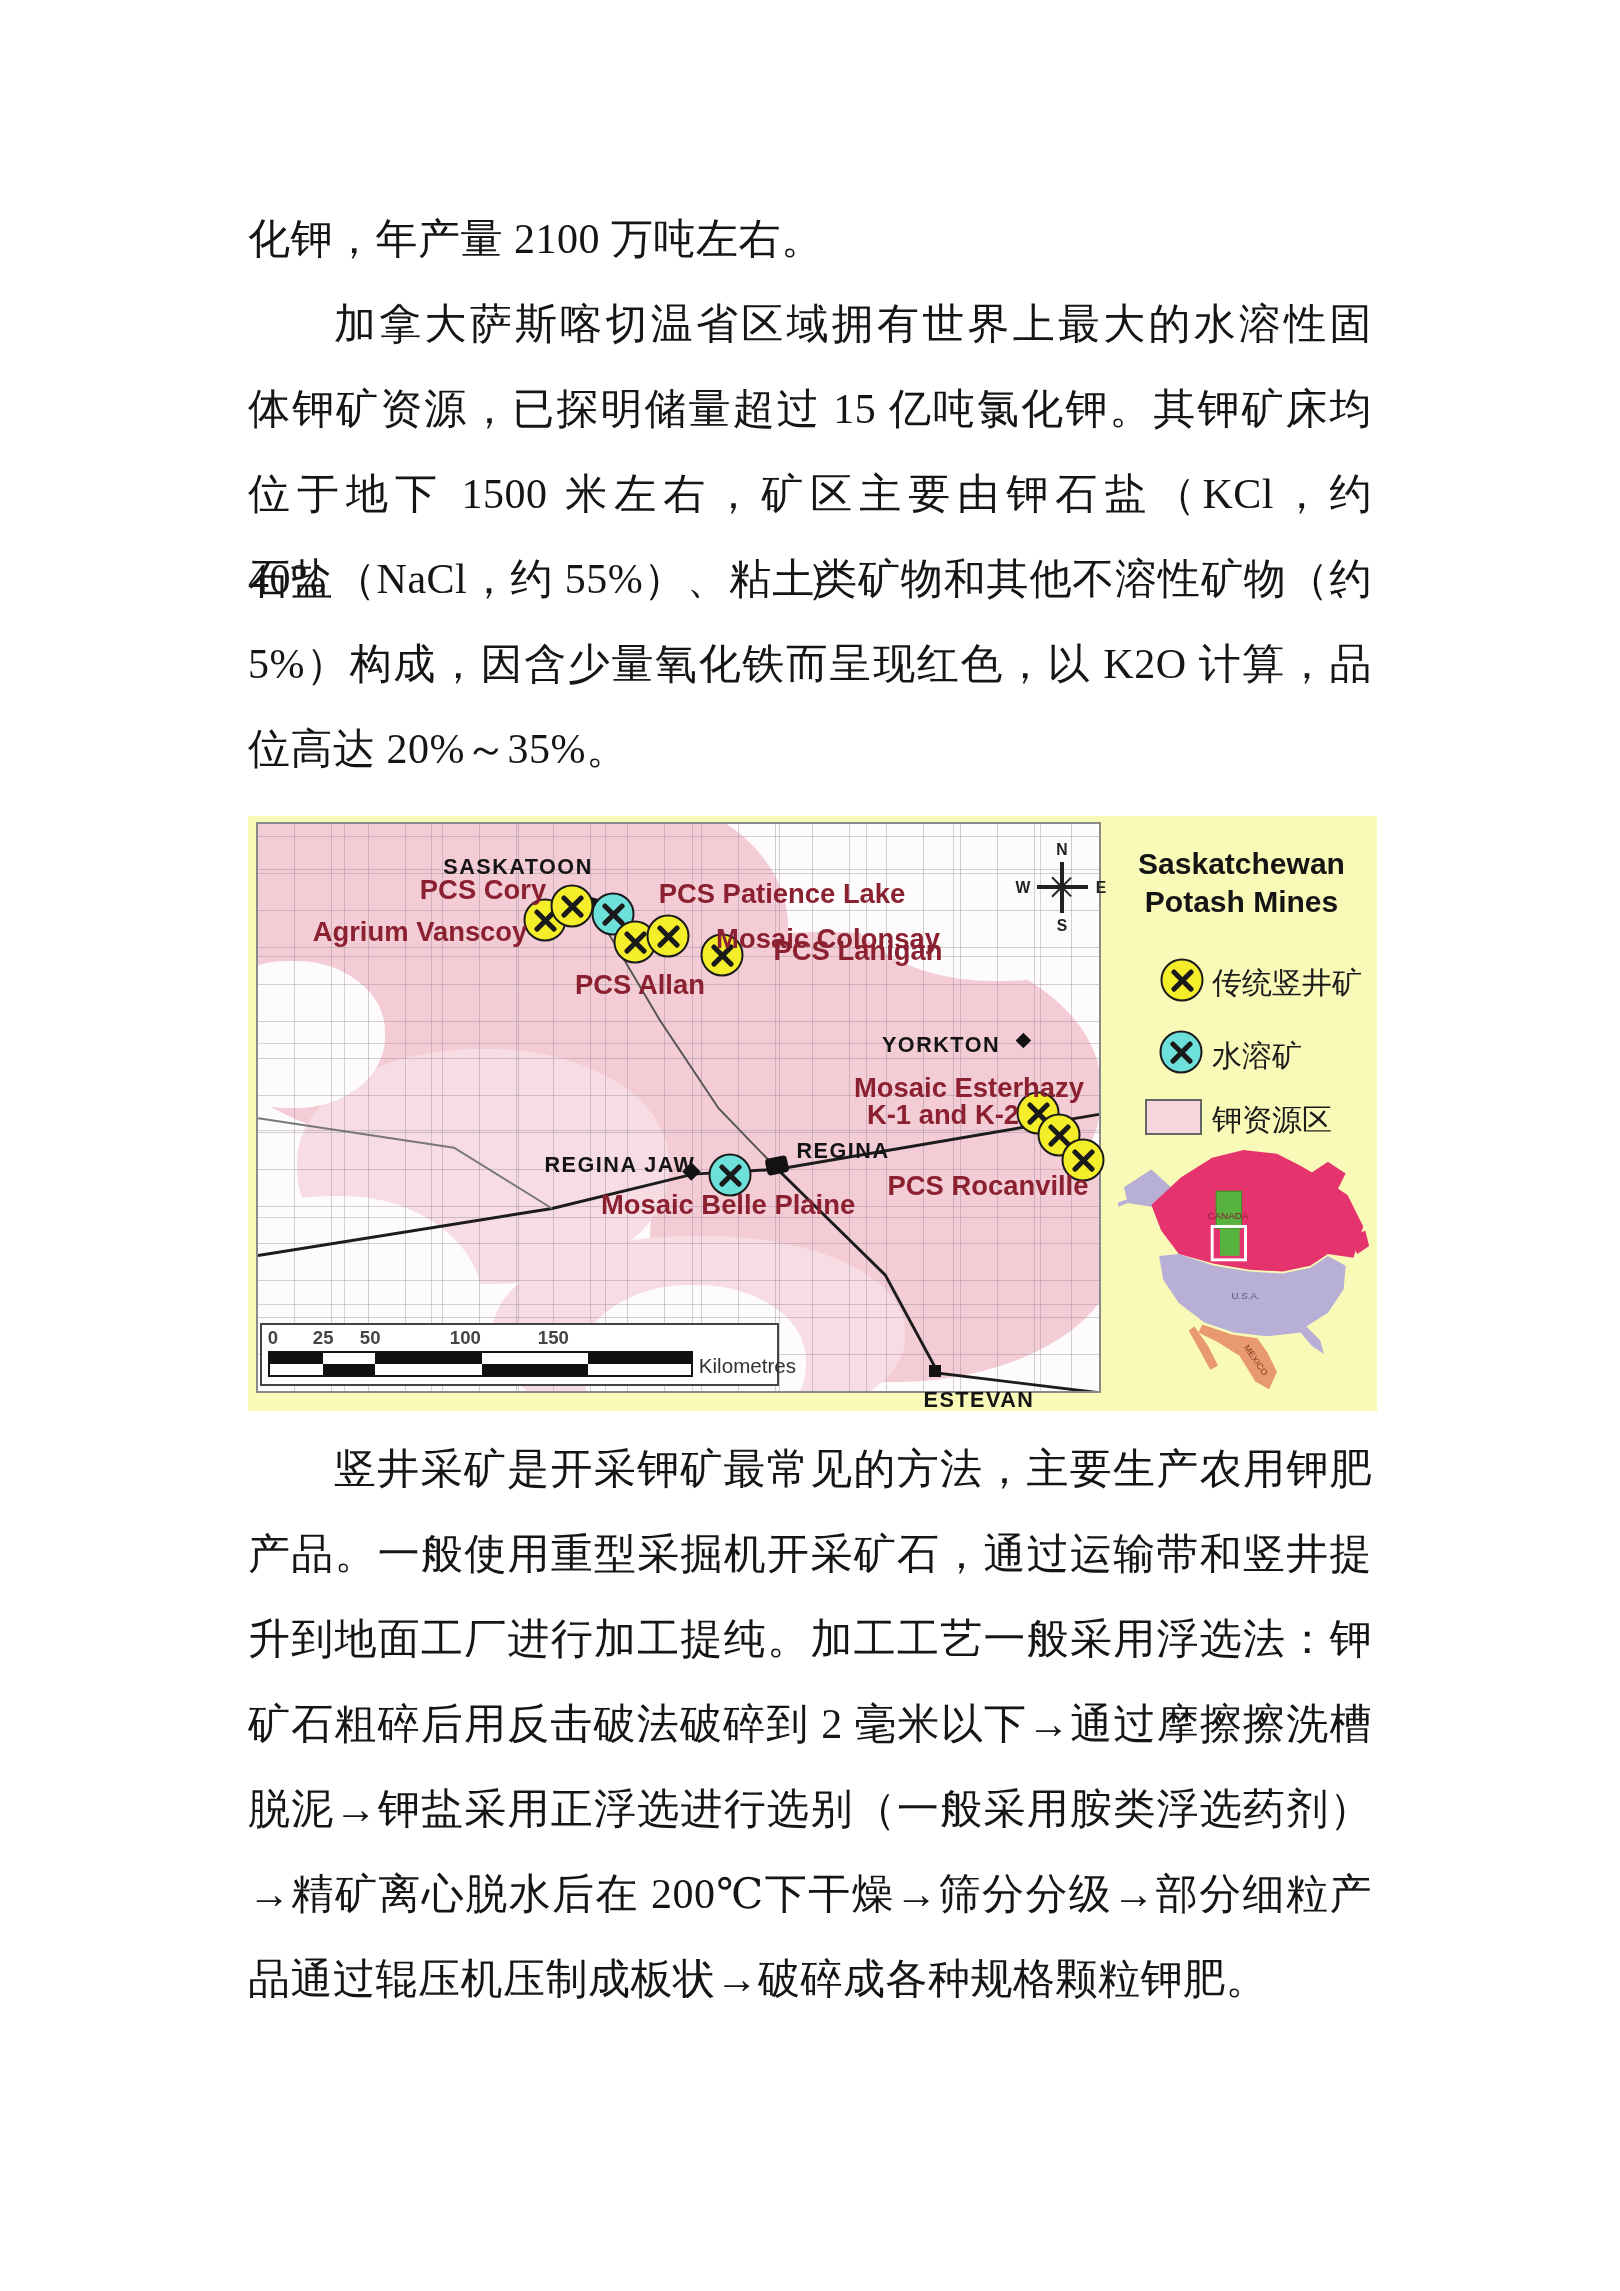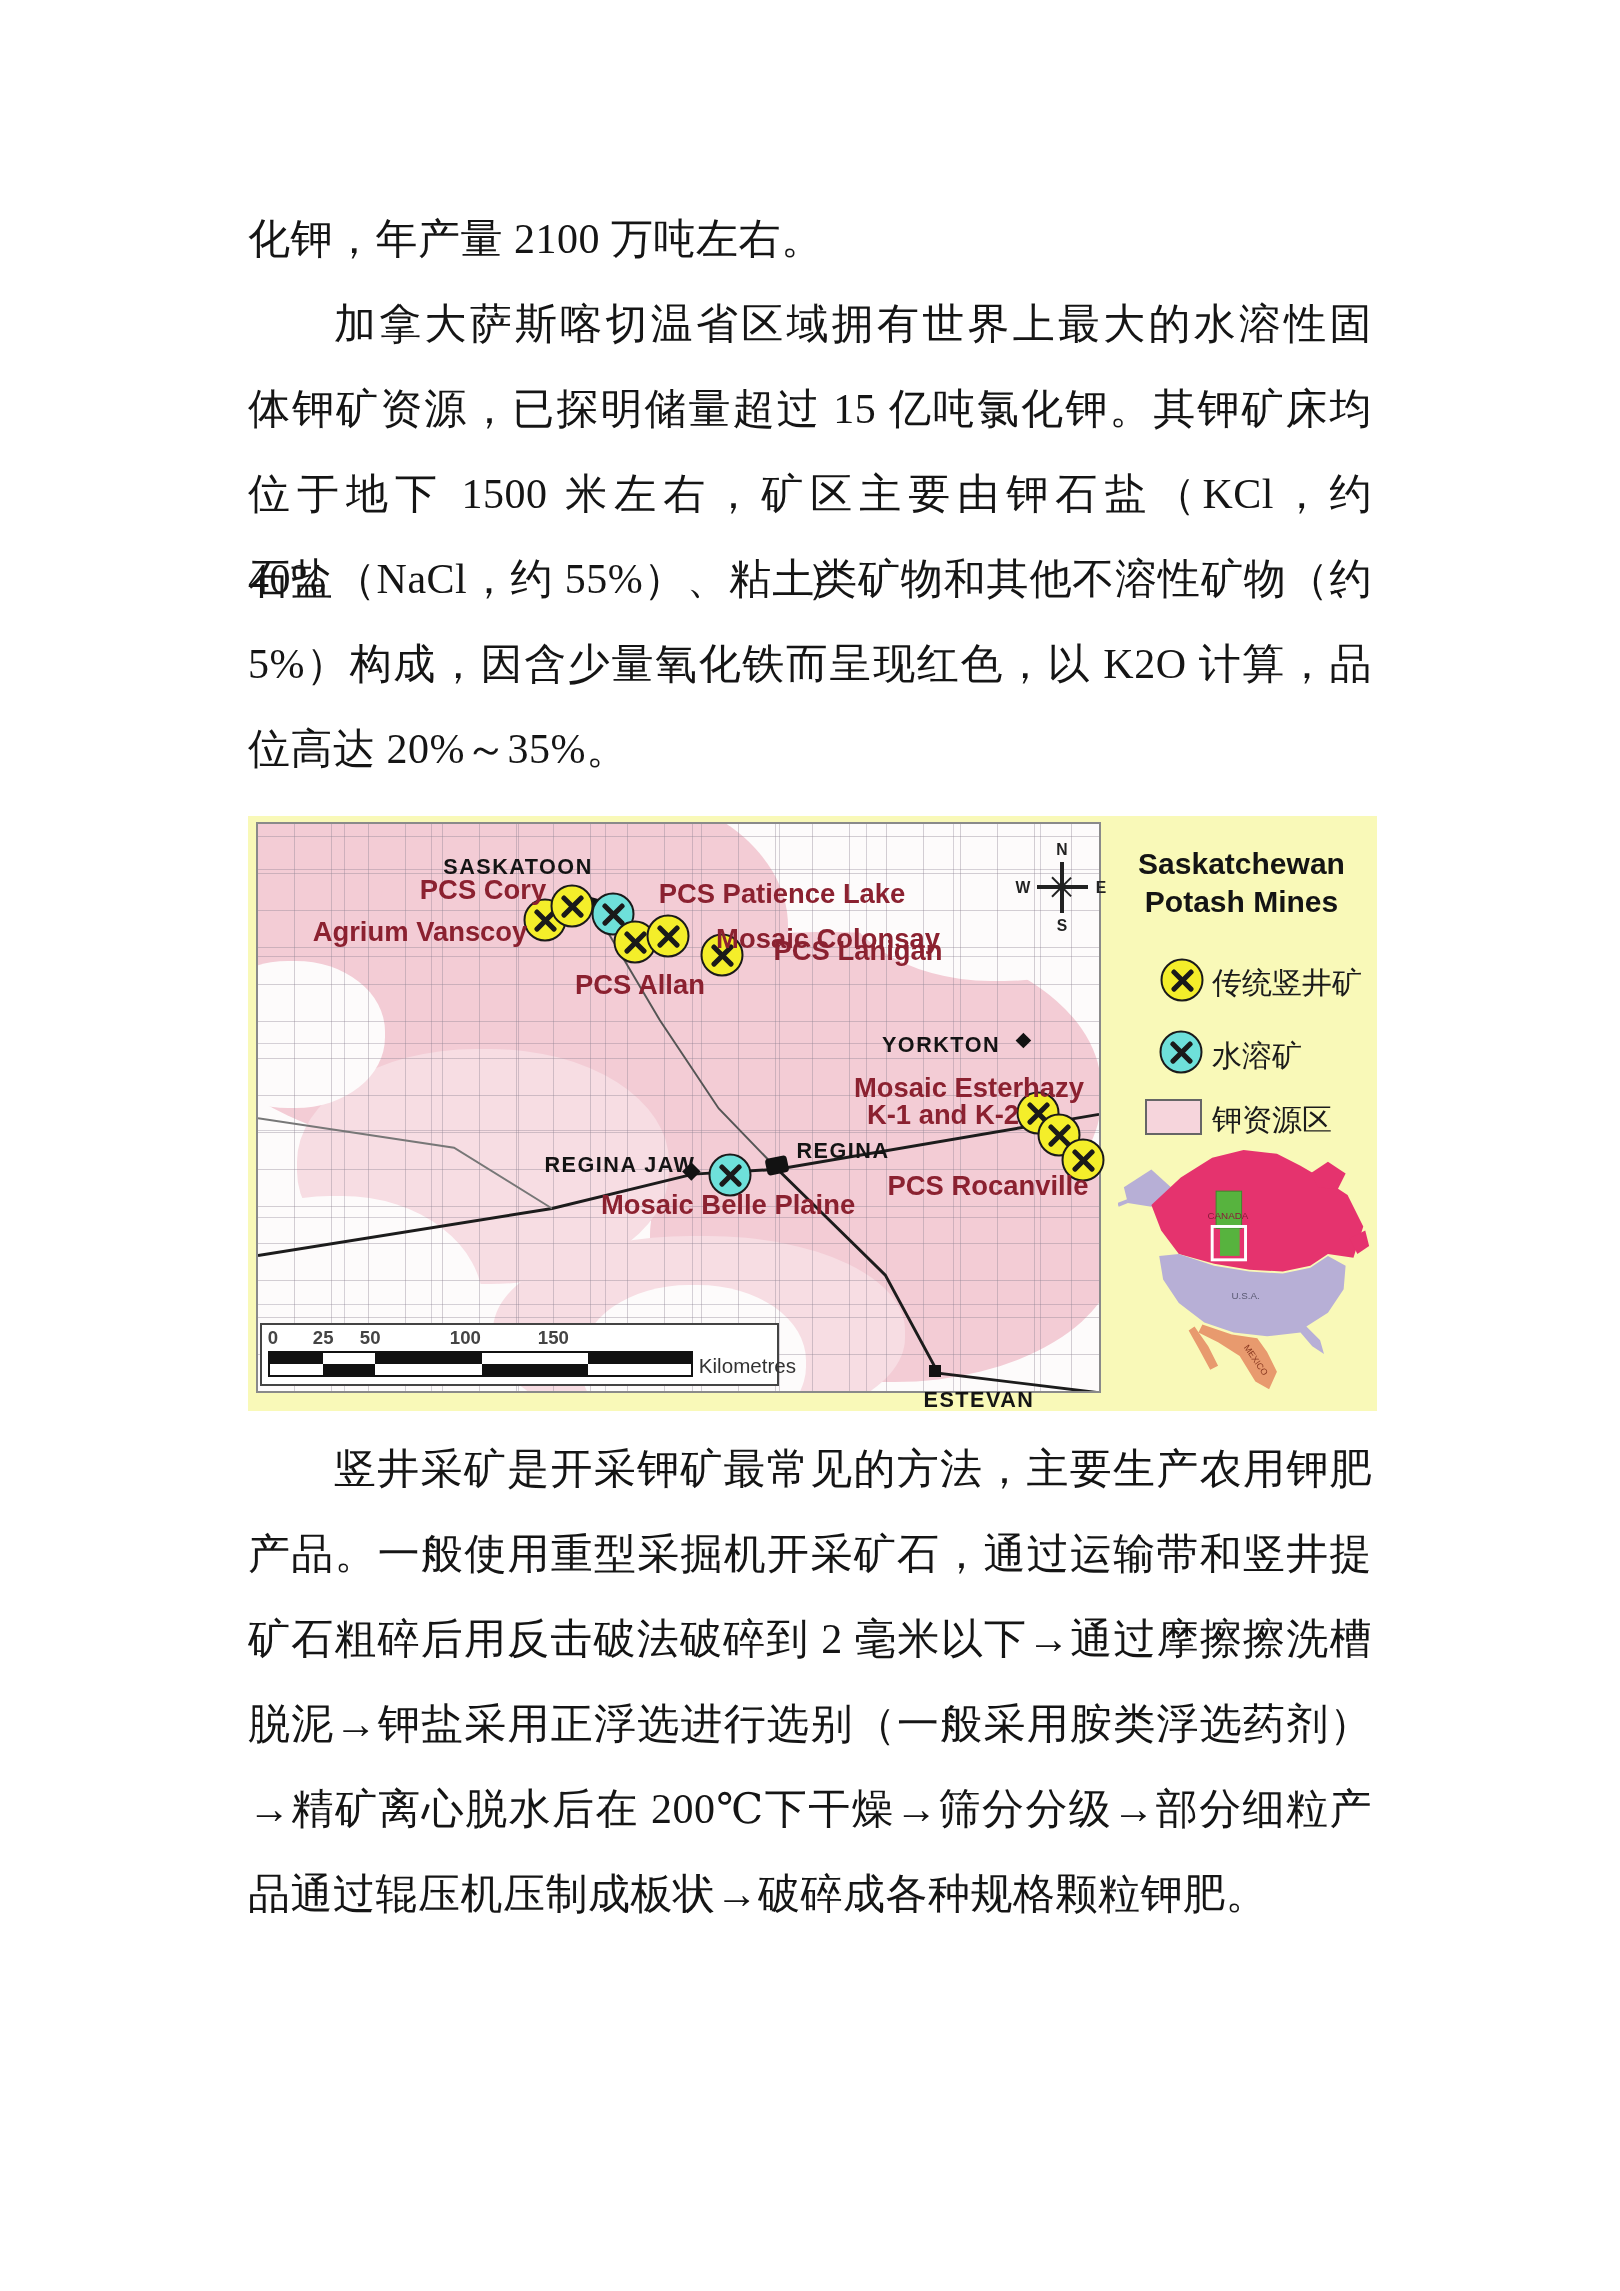--- a/index.html
+++ b/index.html
@@ -241,20 +241,21 @@
       <rect x="104" y="86" width="20" height="28" fill="#57b33e"></rect>
       <text x="112" y="76" font-family="Liberation Sans, sans-serif" font-size="10" fill="#8b1a3a" text-anchor="middle">CANADA</text>
       <text x="130" y="158" font-family="Liberation Sans, sans-serif" font-size="10" fill="#5a5a74" text-anchor="middle">U.S.A.</text>
       <text x="138" y="222" font-family="Liberation Sans, sans-serif" font-size="9" fill="#8b3a22" text-anchor="middle" transform="rotate(55 138 222)">MEXICO</text>
     </svg>
   </div>
 
   <div class="textblock" style="top:1427px;">
     <div class="tline indent">竖井采矿是开采钾矿最常见的方法，主要生产农用钾肥</div>
     <div class="tline">产品。一般使用重型采掘机开采矿石，通过运输带和竖井提</div>
+    <div class="tline">升到地面工厂进行加工提纯。加工工艺一般采用浮选法：钾</div>
     <div class="tline">矿石粗碎后用反击破法破碎到 2 毫米以下→通过摩擦擦洗槽</div>
     <div class="tline">脱泥→钾盐采用正浮选进行选别（一般采用胺类浮选药剂）</div>
     <div class="tline">→精矿离心脱水后在 200℃下干燥→筛分分级→部分细粒产</div>
     <div class="tline last">品通过辊压机压制成板状→破碎成各种规格颗粒钾肥。</div>
   </div>
 
 </div>
 
 
 </body></html>

